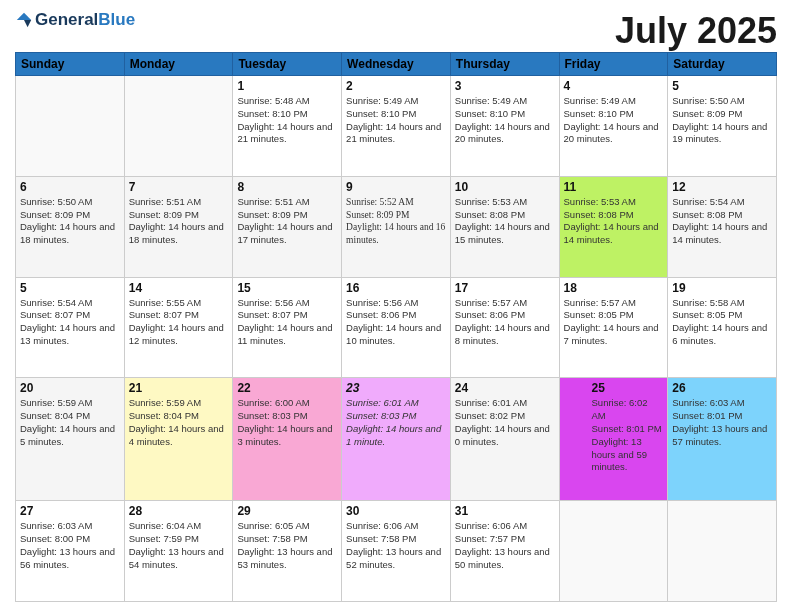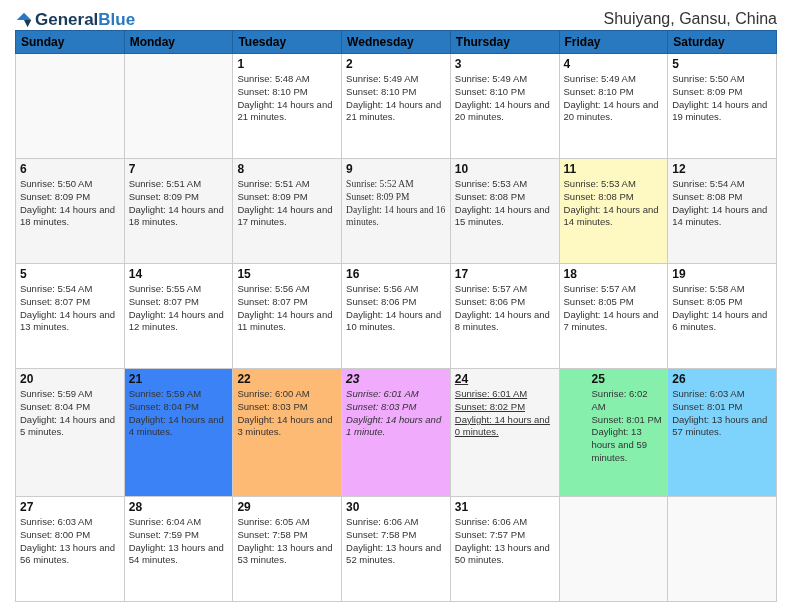--- a/index.html
+++ b/index.html
@@ -99,21 +99,21 @@
       <div class="logo-row">
         <svg class="logo-icon" viewBox="0 0 20 20">
           <polygon points="10,2 18,10 10,10 2,10" fill="#2979c0"></polygon>
           <polygon points="10,10 18,10 14,18" fill="#1a3a5c"></polygon>
         </svg>
         <span style="font-size:17px;font-weight:bold;color:#1a3a5c;">General</span>
         <span style="font-size:17px;font-weight:bold;color:#2979c0;">Blue</span>
       </div>
     </div>
     <div class="title-block">
-      <div class="title-location">Shuiyang, Gansu, China</div>
+      <div class="title-month">July 2025</div>
     </div>
   </div>
 
   <table class="calendar">
     <thead>
       <tr>
         <th>Sunday</th>
         <th>Monday</th>
         <th>Tuesday</th>
         <th>Wednesday</th>
@@ -181,21 +181,21 @@
             <div class="cell-text" style="white-space: pre-line; font-family: Liberation Serif, serif;">Sunrise: 5:52 AM
 Sunset: 8:09 PM
 Daylight: 14 hours and 16 minutes.</div>
           </td>
           <td style="background: rgb(245, 245, 245);">
             <span class="day-num">10</span>
             <div class="cell-text" style="white-space: pre-line;">Sunrise: 5:53 AM
 Sunset: 8:08 PM
 Daylight: 14 hours and 15 minutes.</div>
           </td>
-          <td style="background: #fef9c3;">
+          <td style="background: #bef264;">
             <span class="day-num">11</span>
             <div class="cell-text" style="white-space: pre-line;">Sunrise: 5:53 AM
 Sunset: 8:08 PM
 Daylight: 14 hours and 14 minutes.</div>
           </td>
           <td style="background: rgb(245, 245, 245);">
             <span class="day-num">12</span>
             <div class="cell-text" style="white-space: pre-line;">Sunrise: 5:54 AM
 Sunset: 8:08 PM
 Daylight: 14 hours and 14 minutes.</div>
@@ -245,45 +245,45 @@
 Daylight: 14 hours and 6 minutes.</div>
           </td>
         </tr>
         <tr>
           <td style="background: rgb(245, 245, 245);">
             <span class="day-num">20</span>
             <div class="cell-text" style="white-space: pre-line;">Sunrise: 5:59 AM
 Sunset: 8:04 PM
 Daylight: 14 hours and 5 minutes.</div>
           </td>
-          <td style="background: #3b82f6;">
+          <td style="background: #fef9c3;">
             <span class="day-num">21</span>
             <div class="cell-text" style="white-space: pre-line;">Sunrise: 5:59 AM
 Sunset: 8:04 PM
 Daylight: 14 hours and 4 minutes.</div>
           </td>
-          <td style="background: #fdba74; margin-left: 35px;">
+          <td style="background: #f9a8d4; margin-left: 35px;">
             <span class="day-num">22</span>
             <div class="cell-text" style="white-space: pre-line;">Sunrise: 6:00 AM
 Sunset: 8:03 PM
 Daylight: 14 hours and 3 minutes.</div>
           </td>
           <td style="background: #f0abfc; font-style: italic;">
             <span class="day-num">23</span>
             <div class="cell-text" style="white-space: pre-line;">Sunrise: 6:01 AM
 Sunset: 8:03 PM
 Daylight: 14 hours and 1 minute.</div>
           </td>
-          <td style="background: rgb(245, 245, 245); text-decoration: underline;">
+          <td style="background: rgb(245, 245, 245);">
             <span class="day-num">24</span>
             <div class="cell-text" style="white-space: pre-line;">Sunrise: 6:01 AM
 Sunset: 8:02 PM
 Daylight: 14 hours and 0 minutes.</div>
           </td>
-          <td style="background: #86efac; padding-left: 32px;">
+          <td style="background: #d946ef; padding-left: 32px;">
             <span class="day-num">25</span>
             <div class="cell-text" style="white-space: pre-line;">Sunrise: 6:02 AM
 Sunset: 8:01 PM
 Daylight: 13 hours and 59 minutes.</div>
           </td>
           <td style="background: #7dd3fc;">
             <span class="day-num">26</span>
             <div class="cell-text" style="white-space: pre-line;">Sunrise: 6:03 AM
 Sunset: 8:01 PM
 Daylight: 13 hours and 57 minutes.</div>

